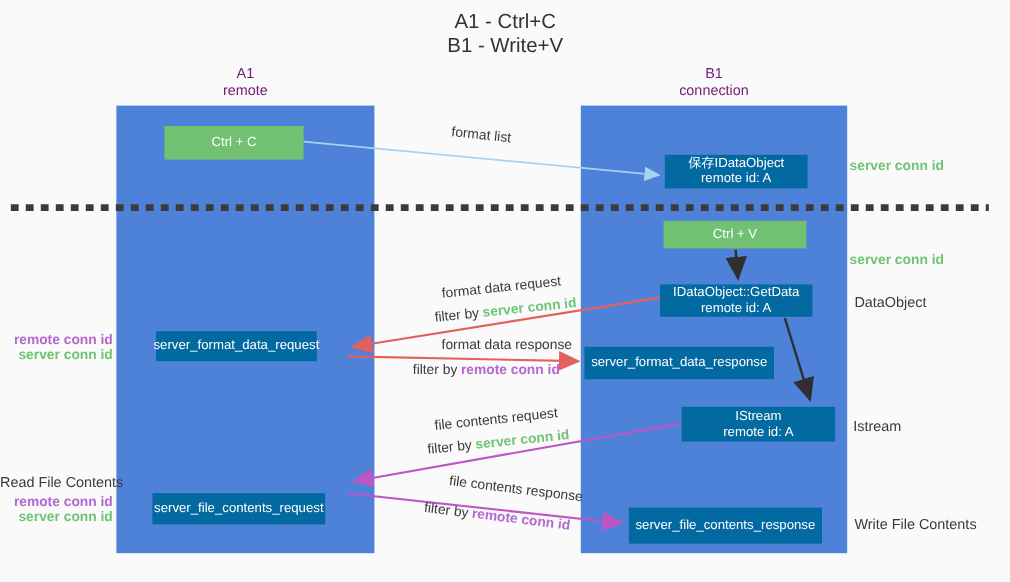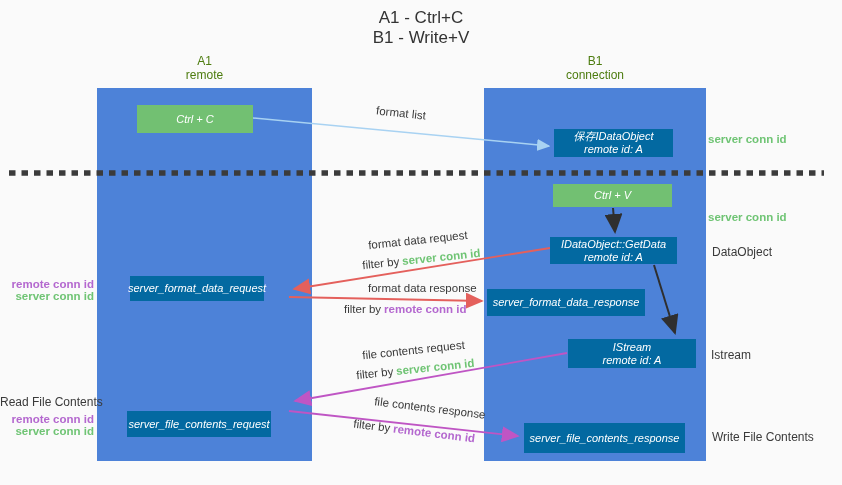--- a/index.html
+++ b/index.html
@@ -2,30 +2,30 @@
 <html><head>
 <meta charset="utf-8">
 <style>
   html,body { margin:0; padding:0; background:#fafafa; font-family:"Liberation Sans", sans-serif; }
   .stage { position:relative; width:842px; height:485px; background:#fafafa; overflow:hidden; }
 
   .diagram-title { position:absolute; top:8px; left:0; width:842px; text-align:center;
                    font-size:17px; line-height:20px; color:#333; z-index:4; }
 
   .lane-title { position:absolute; top:54px; text-align:center; font-size:12px;
-                line-height:14px; color:#4d7c0f; z-index:1; }
+                line-height:14px; color:#701a75; z-index:1; }
   .lane-title span { display:block; }
 
   .lane { position:absolute; top:88px; height:373px; background:#4d82d8; z-index:1; }
 
   svg.arrows { position:absolute; top:0; left:0; z-index:2; pointer-events:none; }
 
   .node { position:absolute; z-index:3; color:#ffffff; font-size:11px; line-height:13px;
           display:flex; flex-direction:column; align-items:center; justify-content:center;
-          text-align:right; white-space:nowrap;font-style:italic; }
+          text-align:right; white-space:nowrap; }
   .node.green  { background:#72c072; }
   .node.orange { background:#0369a1; }
 
   .lbl { position:absolute; z-index:3; font-size:11.5px; color:#3a3a3a; white-space:nowrap; }
   .lbl.center { text-align:center; }
   .bold-green  { color:#6fc474; font-weight:bold; }
   .bold-purple { color:#b468cf; font-weight:bold; }
   .prefix { margin-right:3px; }
   .left-col { left:0; width:94px; text-align:right; }
   .rot-ccw { transform:rotate(-6deg); }

